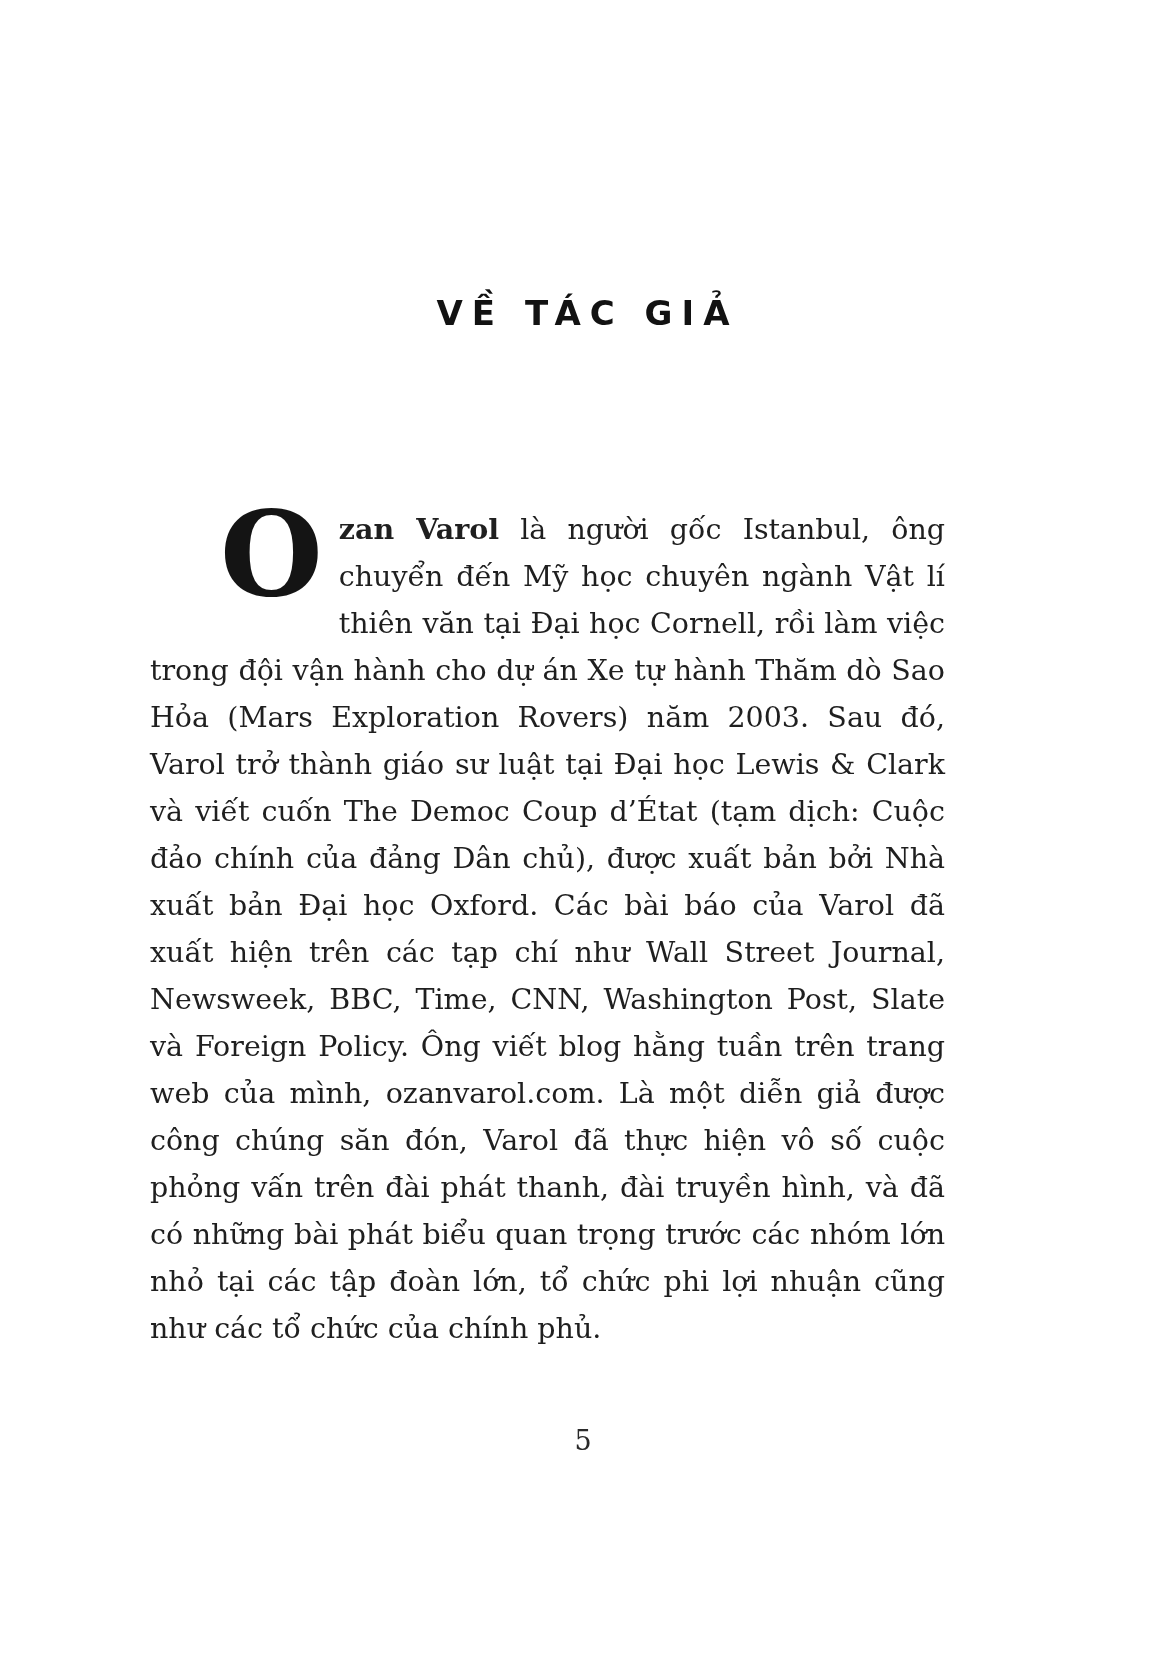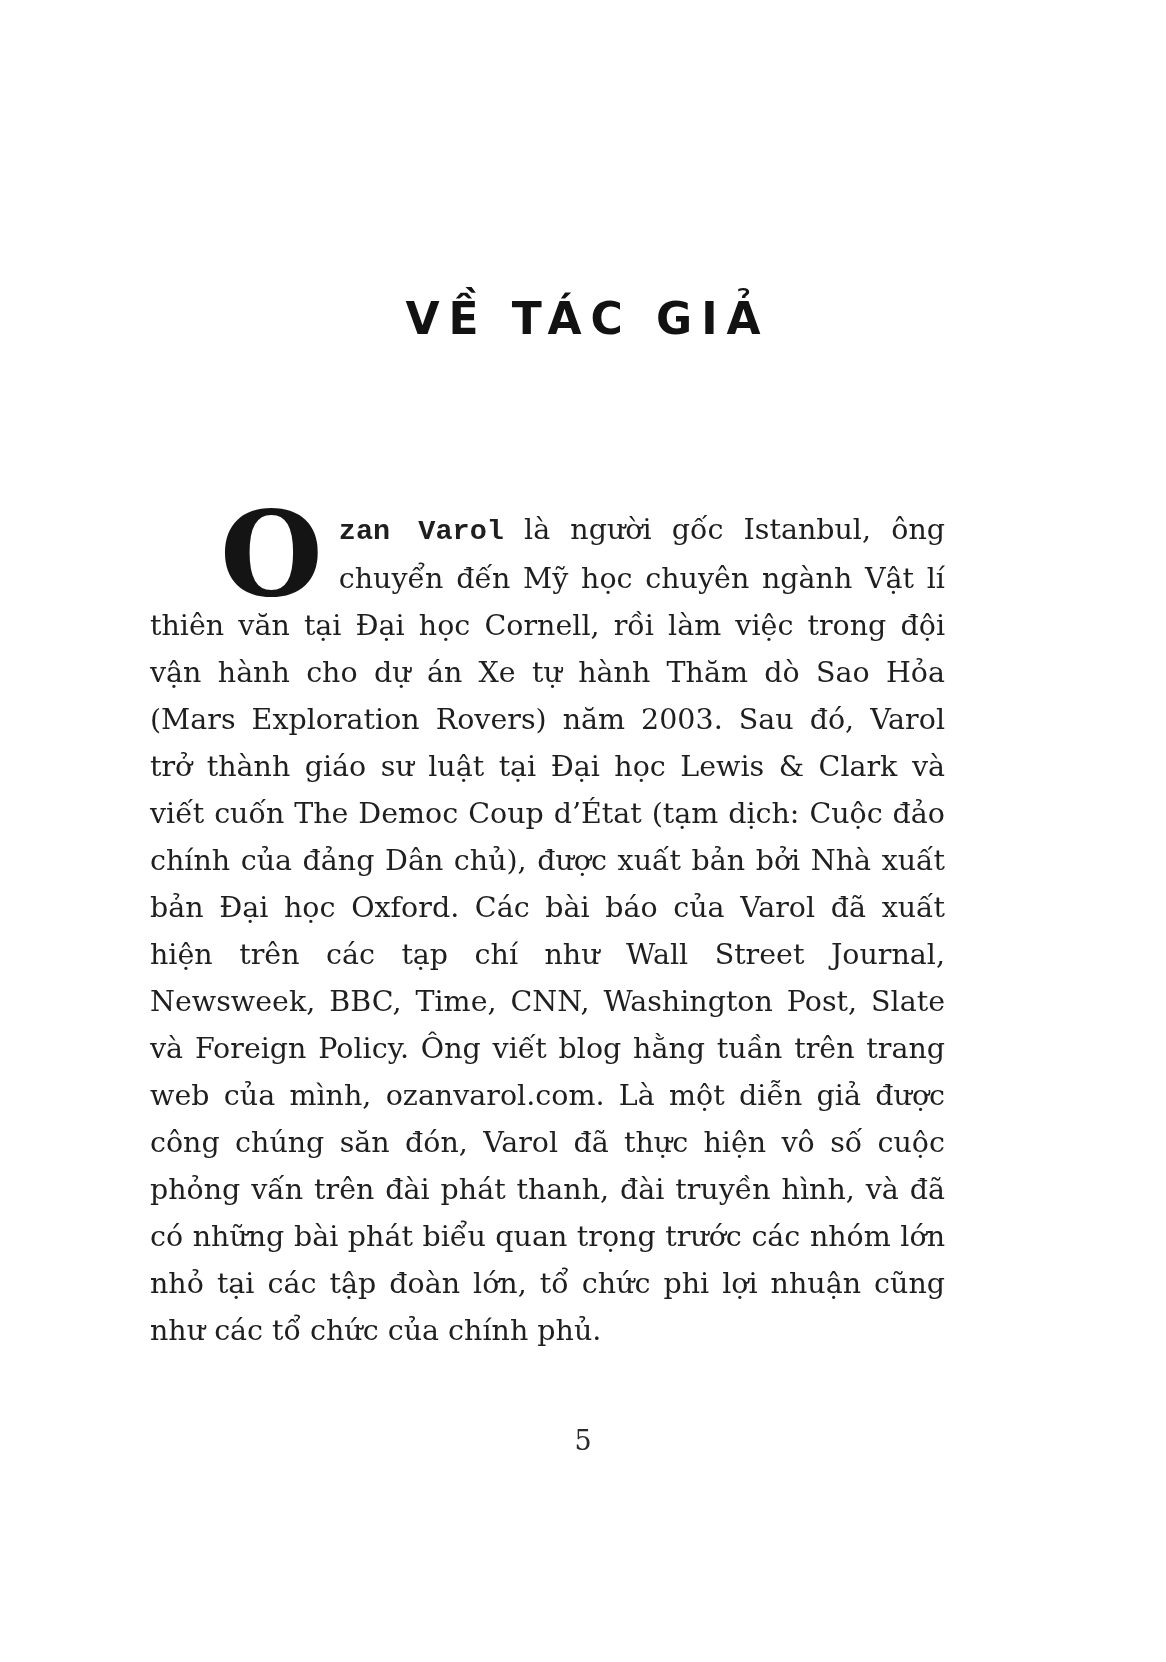--- a/index.html
+++ b/index.html
@@ -19,21 +19,21 @@
       background: #ffffff;
     }
     .chapter-title {
       position: absolute;
       top: 293px;
       left: 0;
       width: 100%;
       text-align: center;
       font-family: "DejaVu Sans", sans-serif;
       font-weight: 700;
-      font-size: 44px;
+      font-size: 34px;
       letter-spacing: 9px;
       color: #121212;
       text-indent: 9px; 
     }
     .bio-paragraph {
       position: absolute;
       top: 506px;
       left: 150px;
       width: 795px;
       font-size: 28.5px;
@@ -43,21 +43,21 @@
     }
     .drop-cap {
       float: left;
       font-weight: 700;
       font-size: 118px;
       line-height: 92px;
       height: 94px;
       margin: 2px 16px 0 70px;
       color: #141414;
     }
-    .seg-bold { font-weight: 700; font-family: Liberation Mono, monospace; }
+    .seg-bold { font-weight: 700; }
     .seg-italic { }
     .page-number {
       position: absolute;
       top: 1425px;
       left: 0;
       width: 100%;
       text-align: center;
       font-size: 27px;
       color: #2a2a2a;
     }

